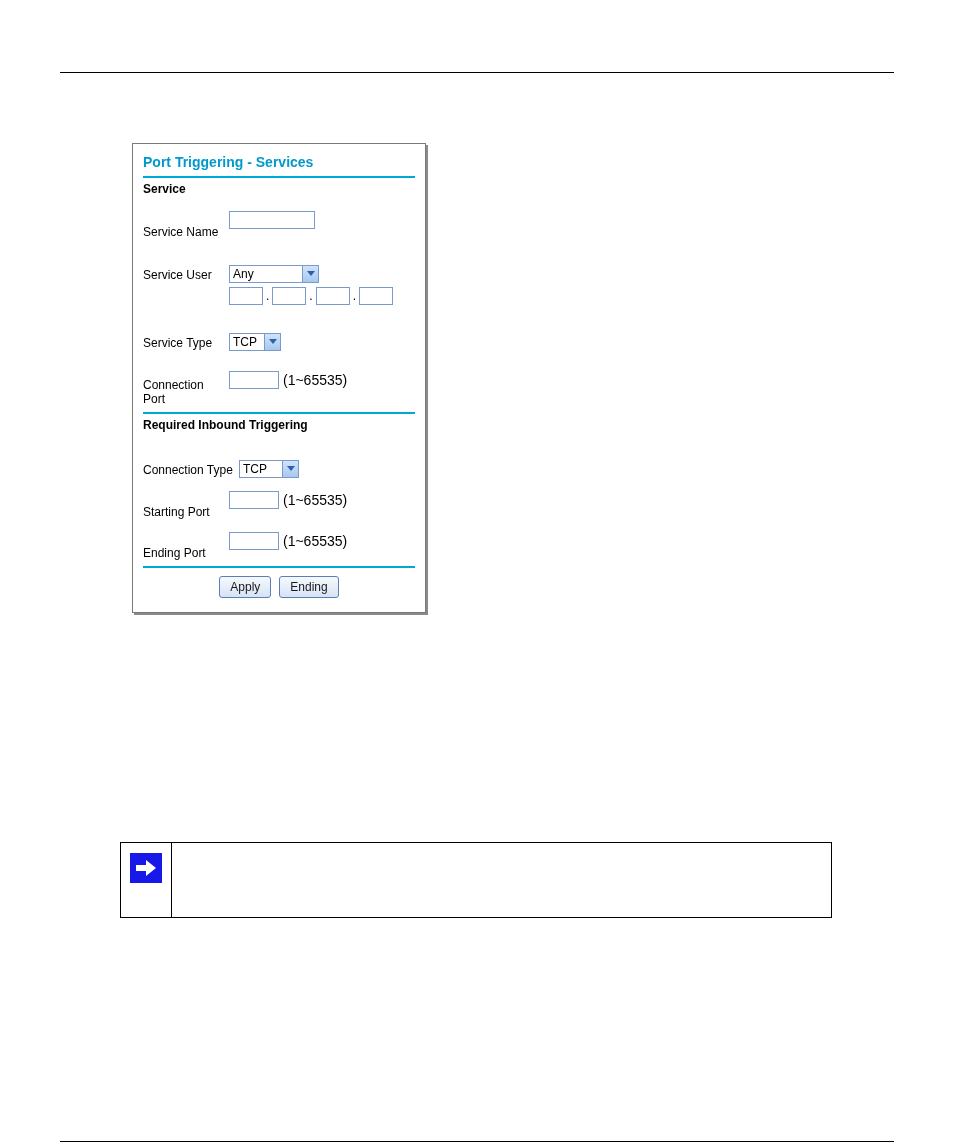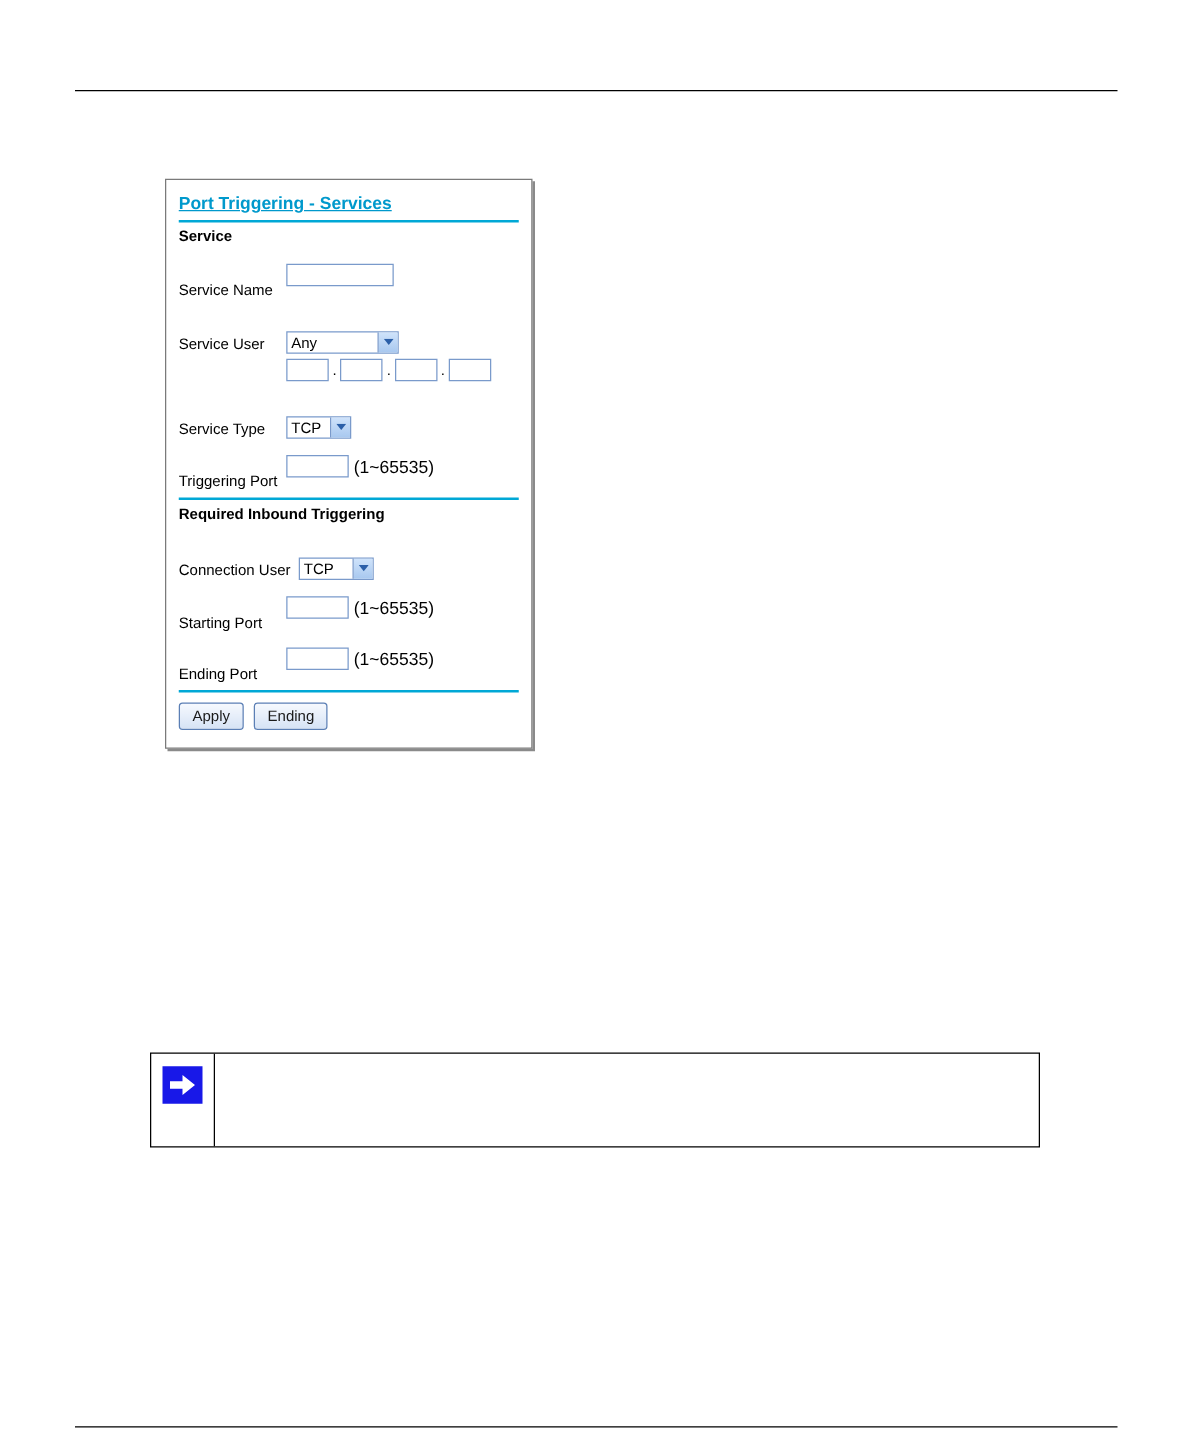--- a/index.html
+++ b/index.html
@@ -32,21 +32,20 @@
   }
   .panel-inner {
     padding: 8px 10px 14px 10px;
     font-size: 12px;
   }
   .panel-title {
     color: #0099cc;
     font-weight: bold;
     font-size: 14px;
     margin: 2px 0 2px 0;
-    text-decoration: underline;
   }
   .sep {
     height: 2px;
     background: #00a8d6;
     margin: 6px 0 4px 0;
   }
   .sep2 {
     height: 2px;
     background: #00a8d6;
     margin: 6px 0 8px 0;
@@ -109,20 +108,21 @@
     margin-left: 4px;
   }
   .ip-row {
     margin-left: 86px;
   }
   .ip-row .dot {
     margin: 0 3px;
   }
   .btnrow {
     display: flex;
+    justify-content: center;
     gap: 8px;
     margin-top: 2px;
   }
   .btn {
     border: 1px solid #5b7fb5;
     background: linear-gradient(#f6f9fe, #d6e3f5);
     border-radius: 3px;
     padding: 3px 10px;
     font-size: 12px;
     color: #1a1a1a;
@@ -216,31 +216,31 @@
             <span class="txt">TCP</span>
             <span class="ddbtn">
               <svg width="8" height="6">
                   <polygon points="0,0 8,0 4,5" fill="#2b5fa8"></polygon>
                 </svg>
             </span>
           </div>
         </div>
 
         <div class="row">
-          <div class="lbl">Triggering Port</div>
+          <div class="lbl">Connection Port</div>
           <input class="inp inp-port" value="" style="">
           <span class="hint">(1~65535)</span>
         </div>
 
         <div class="sep"></div>
 
         <div class="section-head">Required Inbound Triggering</div>
 
         <div class="row">
-          <div class="lbl" style="width:96px">Connection User</div>
+          <div class="lbl" style="width:96px">Connection Type</div>
           <div class="sel sel-ct">
             <span class="txt">TCP</span>
             <span class="ddbtn">
               <svg width="8" height="6">
                   <polygon points="0,0 8,0 4,5" fill="#2b5fa8"></polygon>
                 </svg>
             </span>
           </div>
         </div>
 

